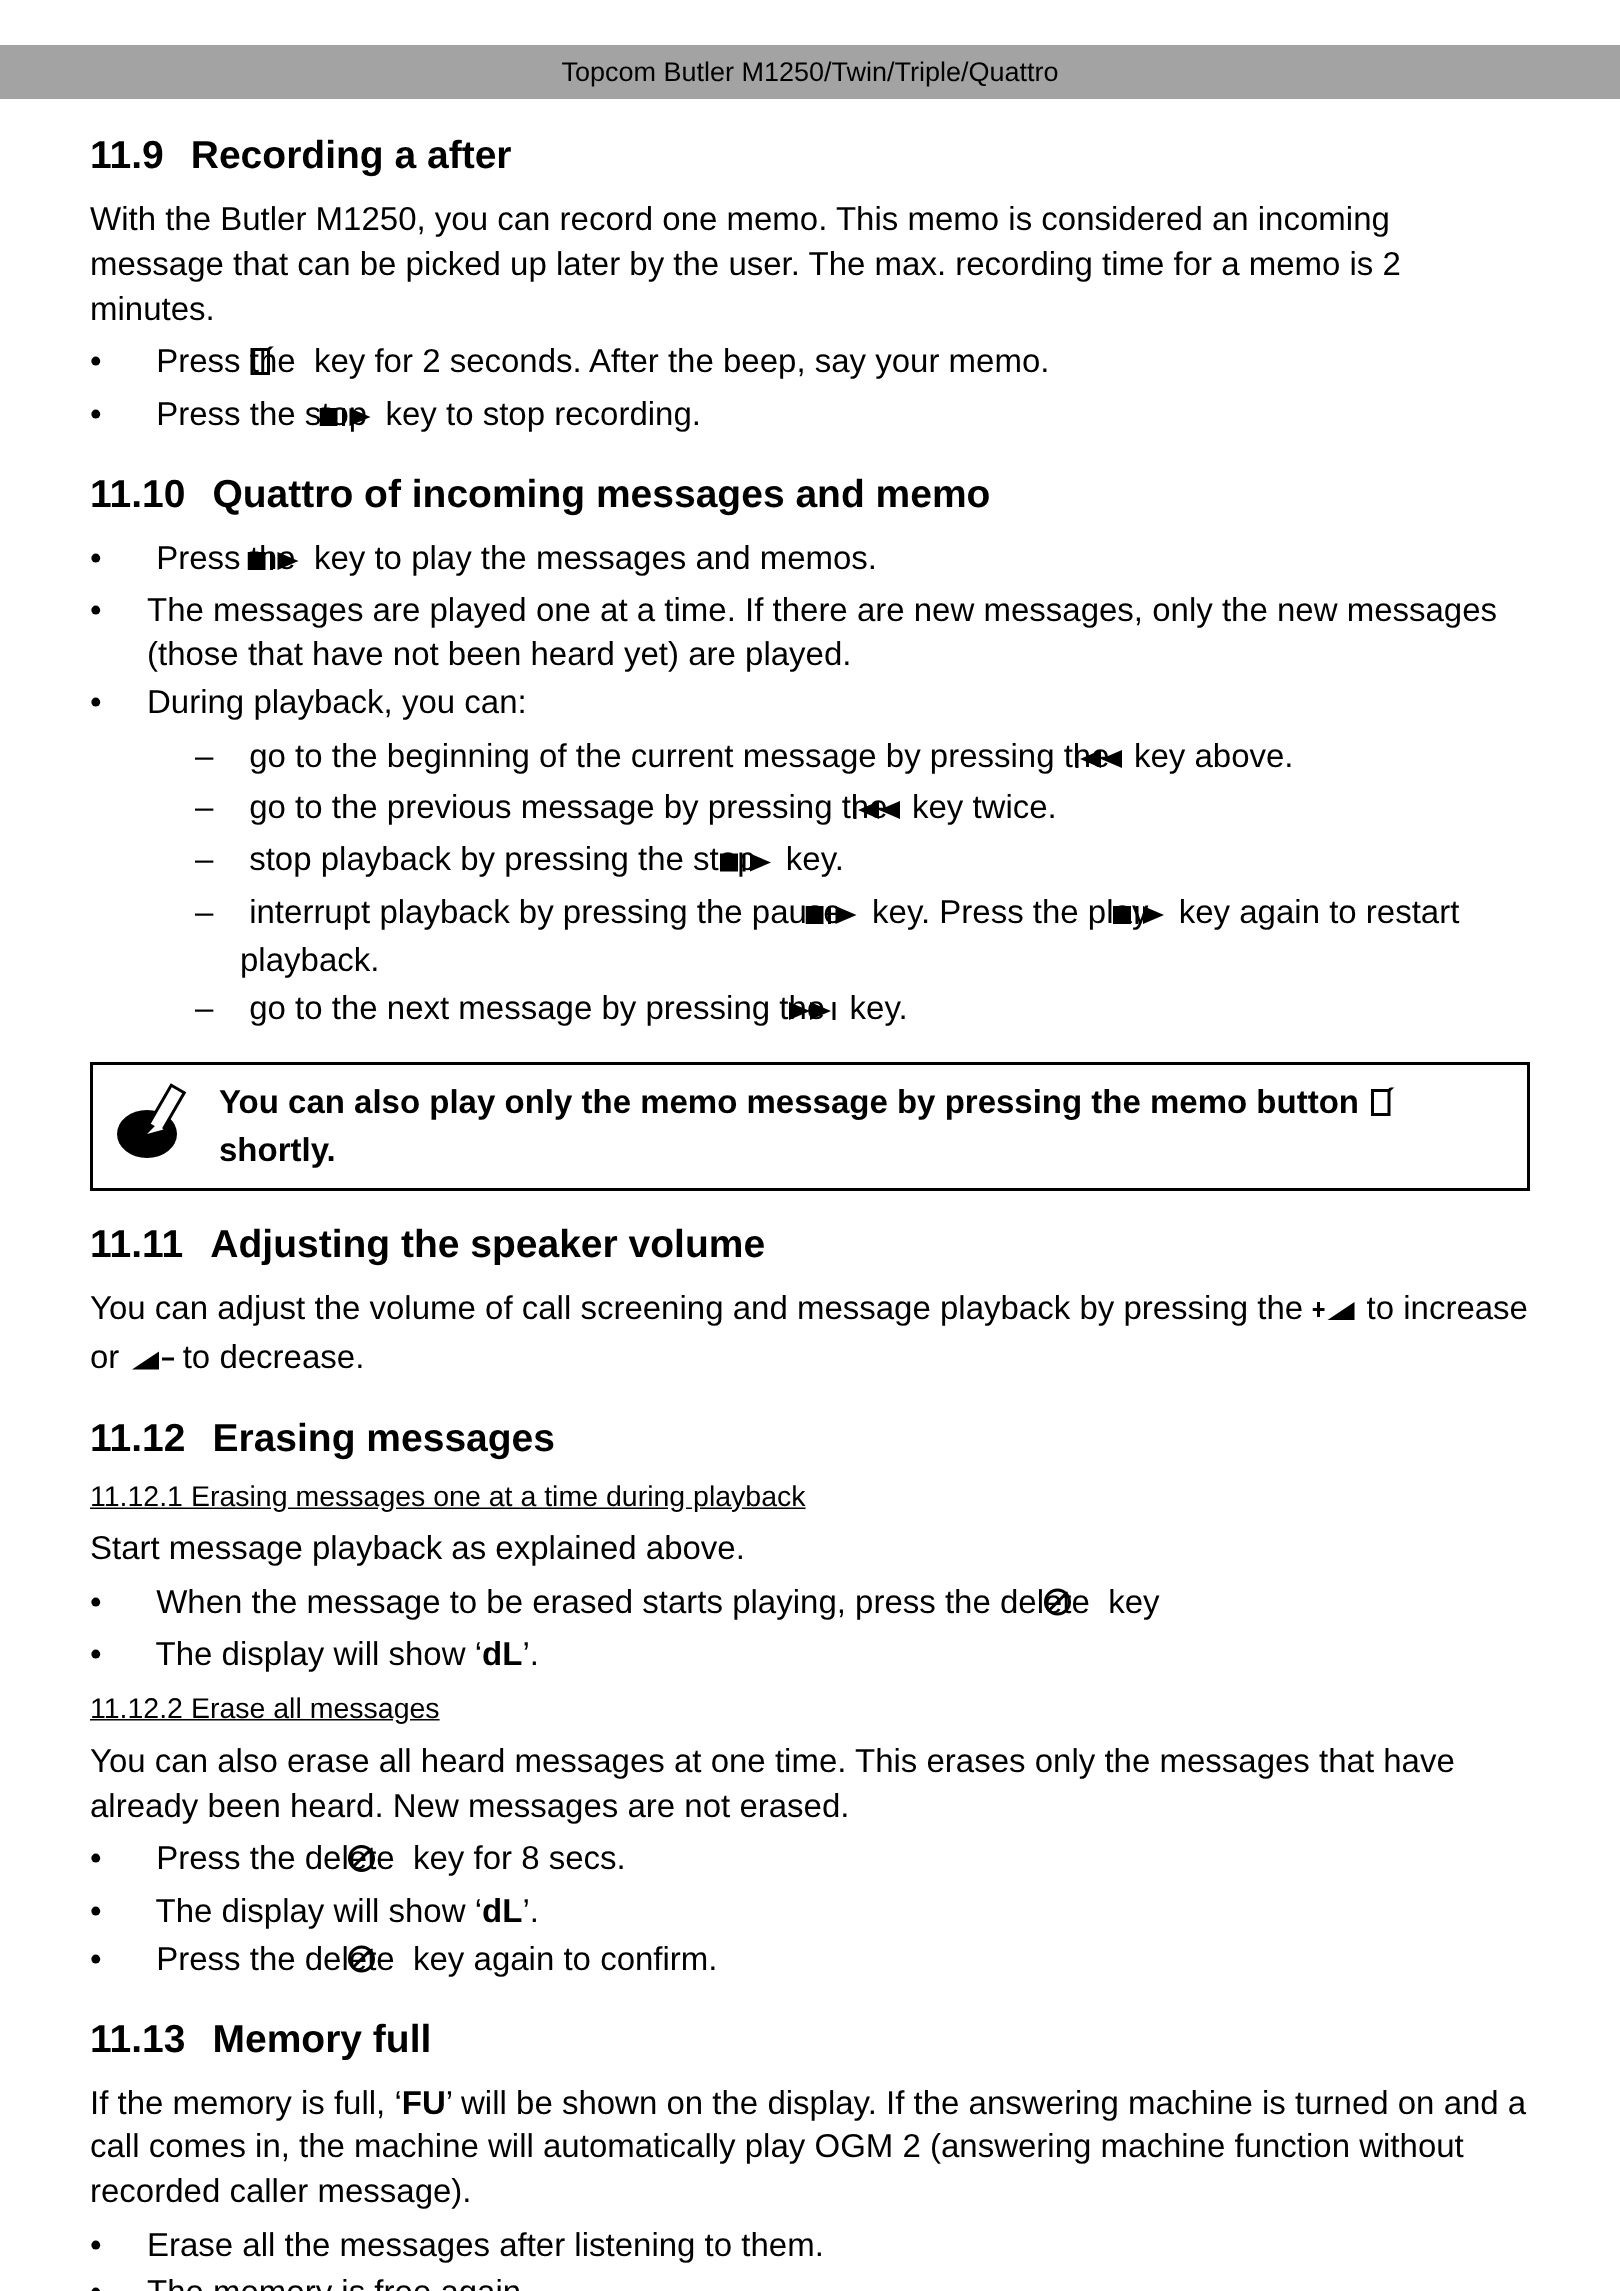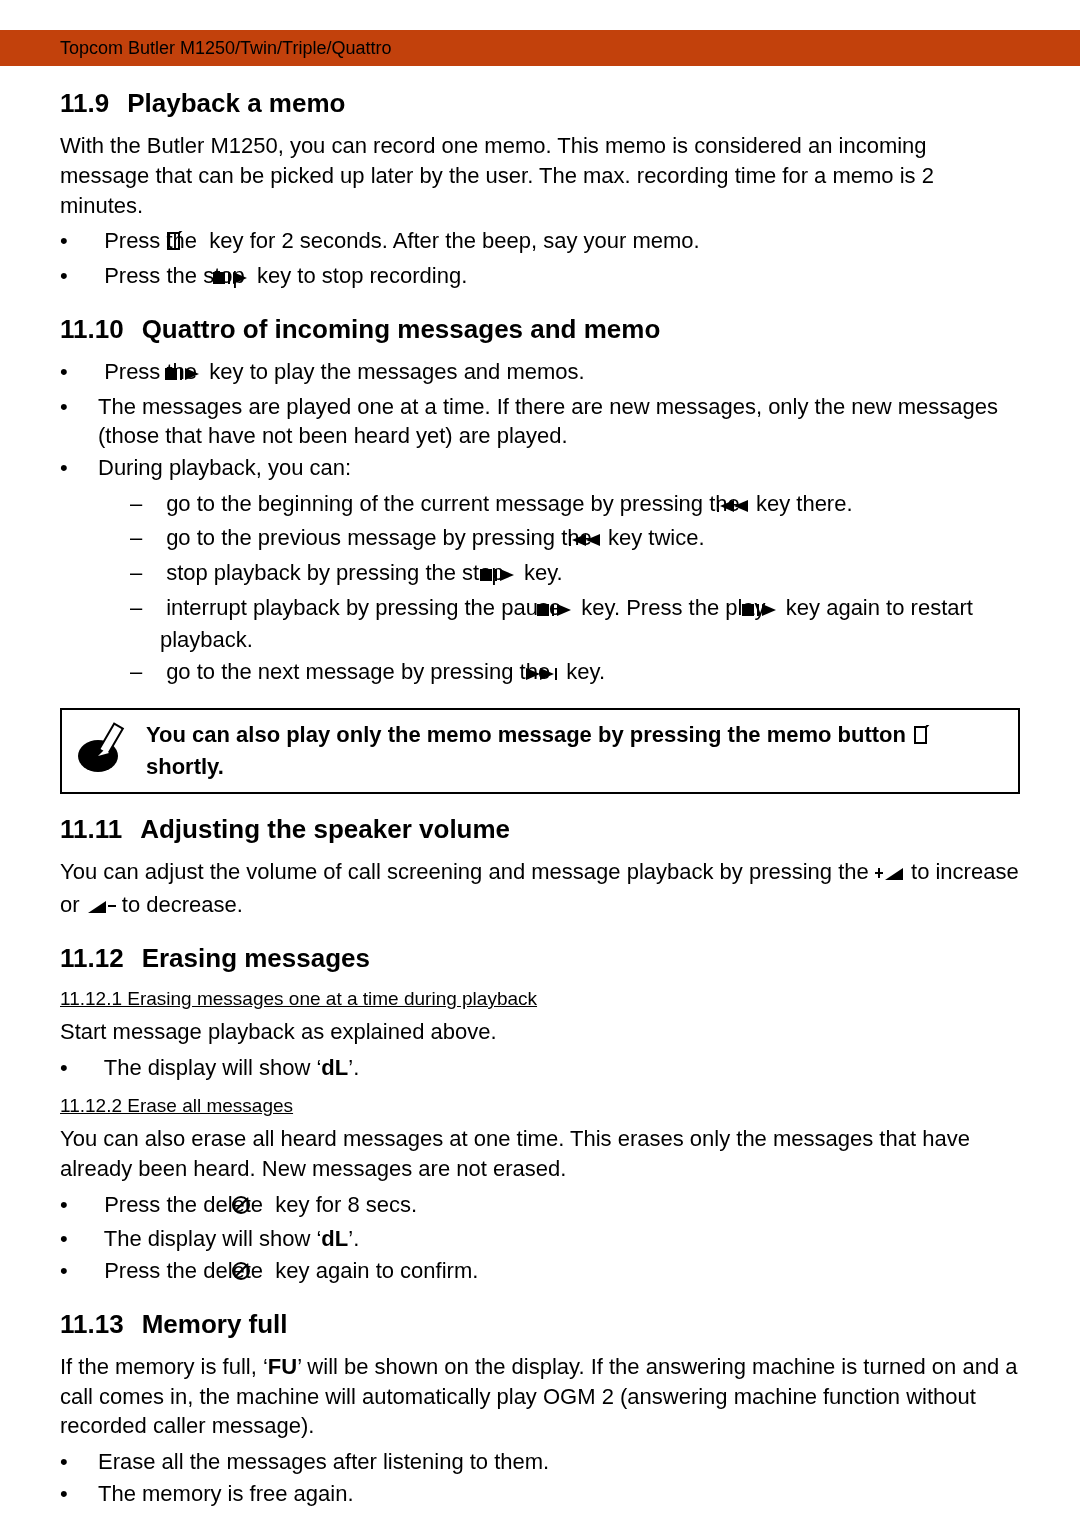--- a/index.html
+++ b/index.html
@@ -7,26 +7,27 @@
     font-family: Arial, Helvetica, sans-serif;
     color: #000;
     background: #fff;
     width: 1080px;
     margin: 0 auto;
     padding: 30px 60px 40px 60px;
     font-size: 22px;
     line-height: 1.35;
   }
   .header-bar {
-    background: #c2410c;
+    background: #a3a3a3;
     padding: 6px 10px;
     font-size: 18px;
     margin: 0 -60px 20px -60px;
     padding-left: 60px;
     padding-right: 60px;
+    text-align: center;
   }
   h2 {
     font-size: 26px;
     font-weight: bold;
     margin-top: 18px;
     margin-bottom: 10px;
   }
   .sect-num { display: inline-block; margin-right: 18px; }
   p { margin-bottom: 6px; }
   ul.bullets { list-style: none; padding-left: 0; margin-bottom: 6px; }
@@ -50,21 +51,21 @@
   .icon-inline { display: inline-block; vertical-align: -3px; }
 </style>
 </head>
 <body>
 
 <div class="header-bar">
   <span>Topcom Butler M1250/Twin/Triple/Quattro</span>
 </div>
 
 <h2>
-  <span class="sect-num">11.9</span><span>Playback a memo</span>
+  <span class="sect-num">11.9</span><span>Recording a after</span>
 </h2>
 <p>With the Butler M1250, you can record one memo. This memo is considered an incoming message that can be picked up later by the user. The max. recording time for a memo is 2 minutes.</p>
 <ul class="bullets">
   <li>
     <span>Press the </span><span class="icon-inline"><svg width="18" height="20">
           <rect x="3" y="2" width="11" height="16" fill="none" stroke="#000" stroke-width="2"></rect>
           <line x1="13" y1="3" x2="18" y2="-2" stroke="#000" stroke-width="2"></line>
         </svg></span><span> key for 2 seconds. After the beep, say your memo.</span>
   </li>
   <li>
@@ -91,21 +92,21 @@
   <li>During playback, you can:</li>
 </ul>
 <ul class="dashes">
   <li>
     <span>go to the beginning of the current message by pressing the </span><span class="icon-inline"><svg width="34" height="16">
           <line x1="2" y1="2" x2="2" y2="14" stroke="#000" stroke-width="2"></line>
           <polygon points="18,8 4,8 18,2" fill="#000"></polygon>
           <polygon points="18,8 4,8 18,14" fill="#000"></polygon>
           <polygon points="32,8 18,8 32,2" fill="#000"></polygon>
           <polygon points="32,8 18,8 32,14" fill="#000"></polygon>
-        </svg></span><span> key there.</span>
+        </svg></span><span> key above.</span>
   </li>
   <li>
     <span>go to the previous message by pressing the </span><span class="icon-inline"><svg width="34" height="16">
           <line x1="2" y1="2" x2="2" y2="14" stroke="#000" stroke-width="2"></line>
           <polygon points="18,8 4,8 18,2" fill="#000"></polygon>
           <polygon points="18,8 4,8 18,14" fill="#000"></polygon>
           <polygon points="32,8 18,8 32,2" fill="#000"></polygon>
           <polygon points="32,8 18,8 32,14" fill="#000"></polygon>
         </svg></span><span> key twice.</span>
   </li>
@@ -167,20 +168,26 @@
 </p>
 
 <h2>
   <span class="sect-num">11.12</span><span>Erasing messages</span>
 </h2>
 
 <p class="subsect underline">11.12.1 Erasing messages one at a time during playback</p>
 <p>Start message playback as explained above.</p>
 <ul class="bullets">
   <li>
+    <span>When the message to be erased starts playing, press the delete </span><span class="icon-inline"><svg width="20" height="20">
+          <circle cx="10" cy="10" r="8" fill="none" stroke="#000" stroke-width="2"></circle>
+          <line x1="4" y1="16" x2="16" y2="4" stroke="#000" stroke-width="2"></line>
+        </svg></span><span> key</span>
+  </li>
+  <li>
     <span>The display will show ‘</span><b>dL</b><span>’.</span>
   </li>
 </ul>
 
 <p class="subsect underline">11.12.2 Erase all messages</p>
 <p>You can also erase all heard messages at one time. This erases only the messages that have already been heard. New messages are not erased.</p>
 <ul class="bullets">
   <li>
     <span>Press the delete </span><span class="icon-inline"><svg width="20" height="20">
           <circle cx="10" cy="10" r="8" fill="none" stroke="#000" stroke-width="2"></circle>

